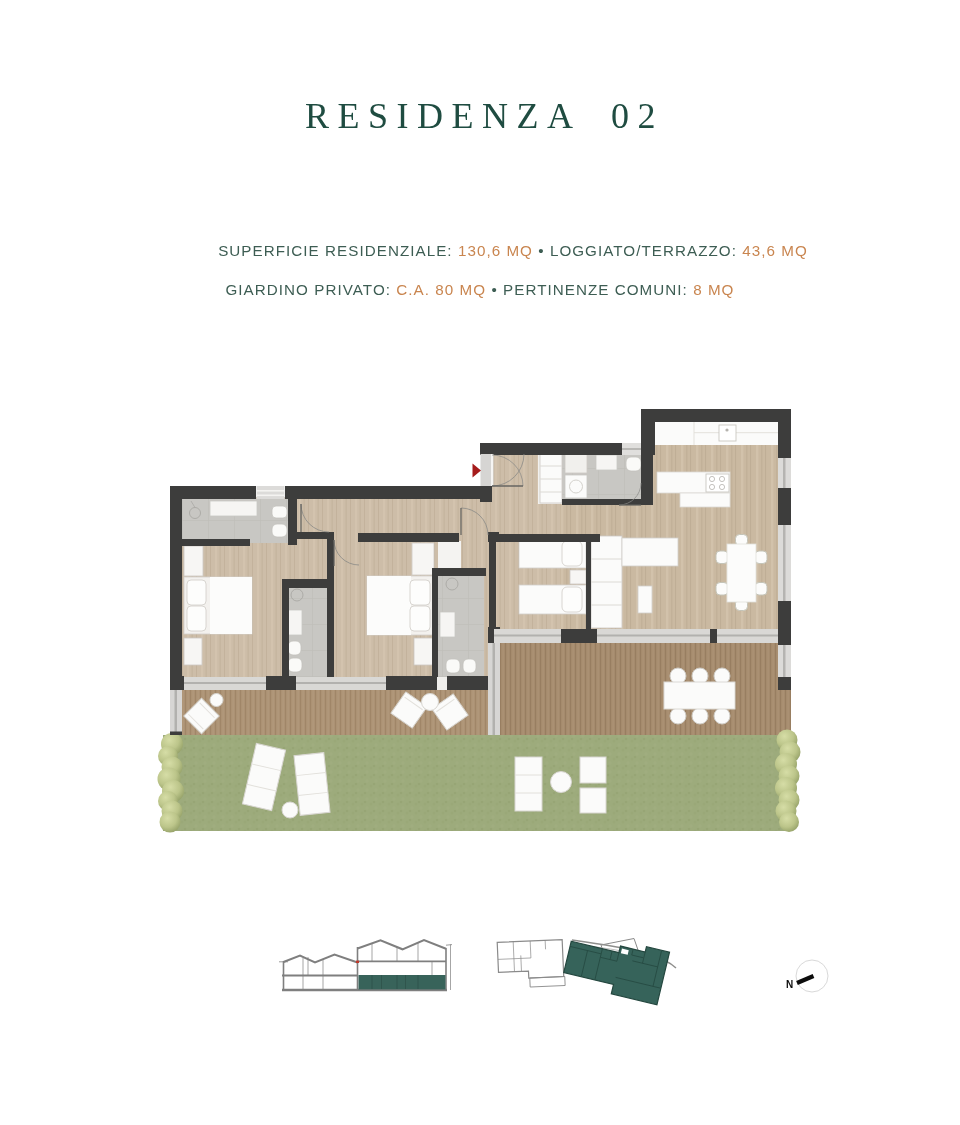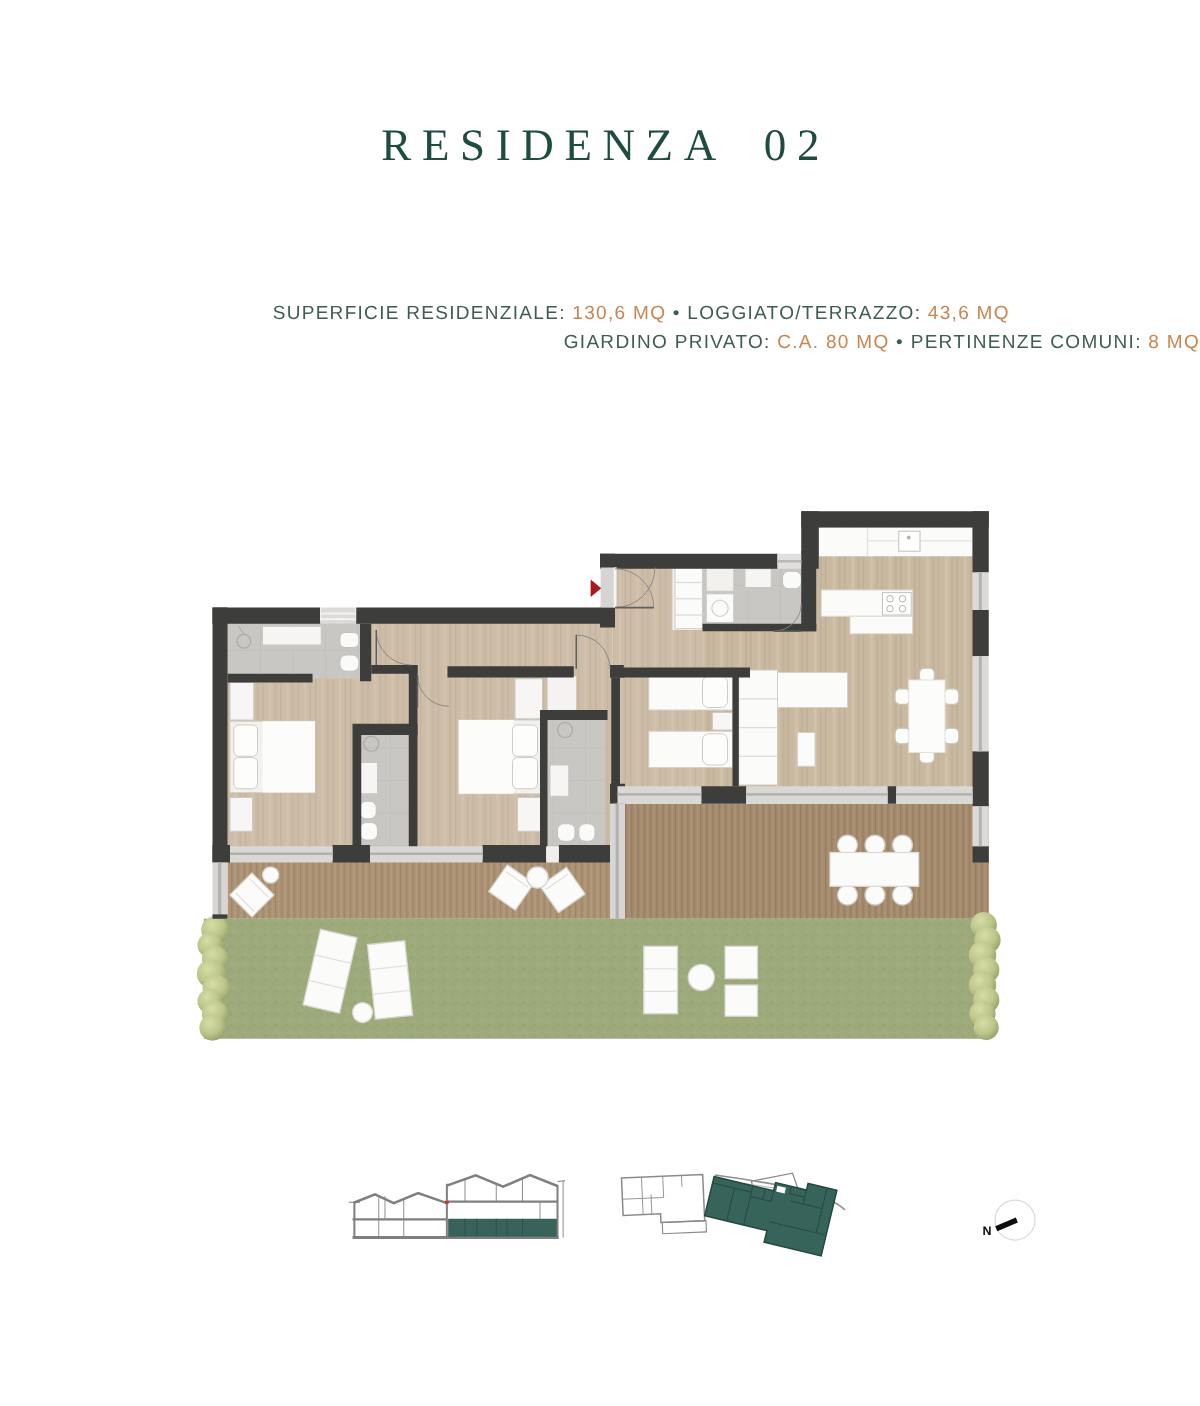--- a/index.html
+++ b/index.html
@@ -19,21 +19,21 @@
 </style>
 </head>
 <body>
 <div id="page">
 
   <div class="title">RESIDENZA 02</div>
 
 
   <div class="spec" style="top:242px;margin-left:33px;">SUPERFICIE RESIDENZIALE: <b>130,6 MQ</b> • LOGGIATO/TERRAZZO: <b>43,6 MQ</b></div>
 
-  <div class="spec" style="top:265px;text-align:right;">GIARDINO PRIVATO: <b>C.A. 80 MQ</b> • PERTINENZE COMUNI: <b>8 MQ</b></div>
+  <div class="spec" style="top:281px;">GIARDINO PRIVATO: <b>C.A. 80 MQ</b> • PERTINENZE COMUNI: <b>8 MQ</b></div>
 
   <svg id="plansvg" width="960" height="1125" viewBox="0 0 960 1125">
     <defs>
       <pattern id="woodA" width="14" height="40" patternUnits="userSpaceOnUse">
         <rect width="14" height="40" fill="#cdbda8"></rect>
         <rect x="0" width="1" height="40" fill="#c3b29c"></rect>
         <rect x="5" width="2.2" height="40" fill="#d3c3ae"></rect>
         <rect x="9.5" width="1.4" height="40" fill="#c6b59f"></rect>
       </pattern>
       <pattern id="woodB" width="15" height="40" patternUnits="userSpaceOnUse">

